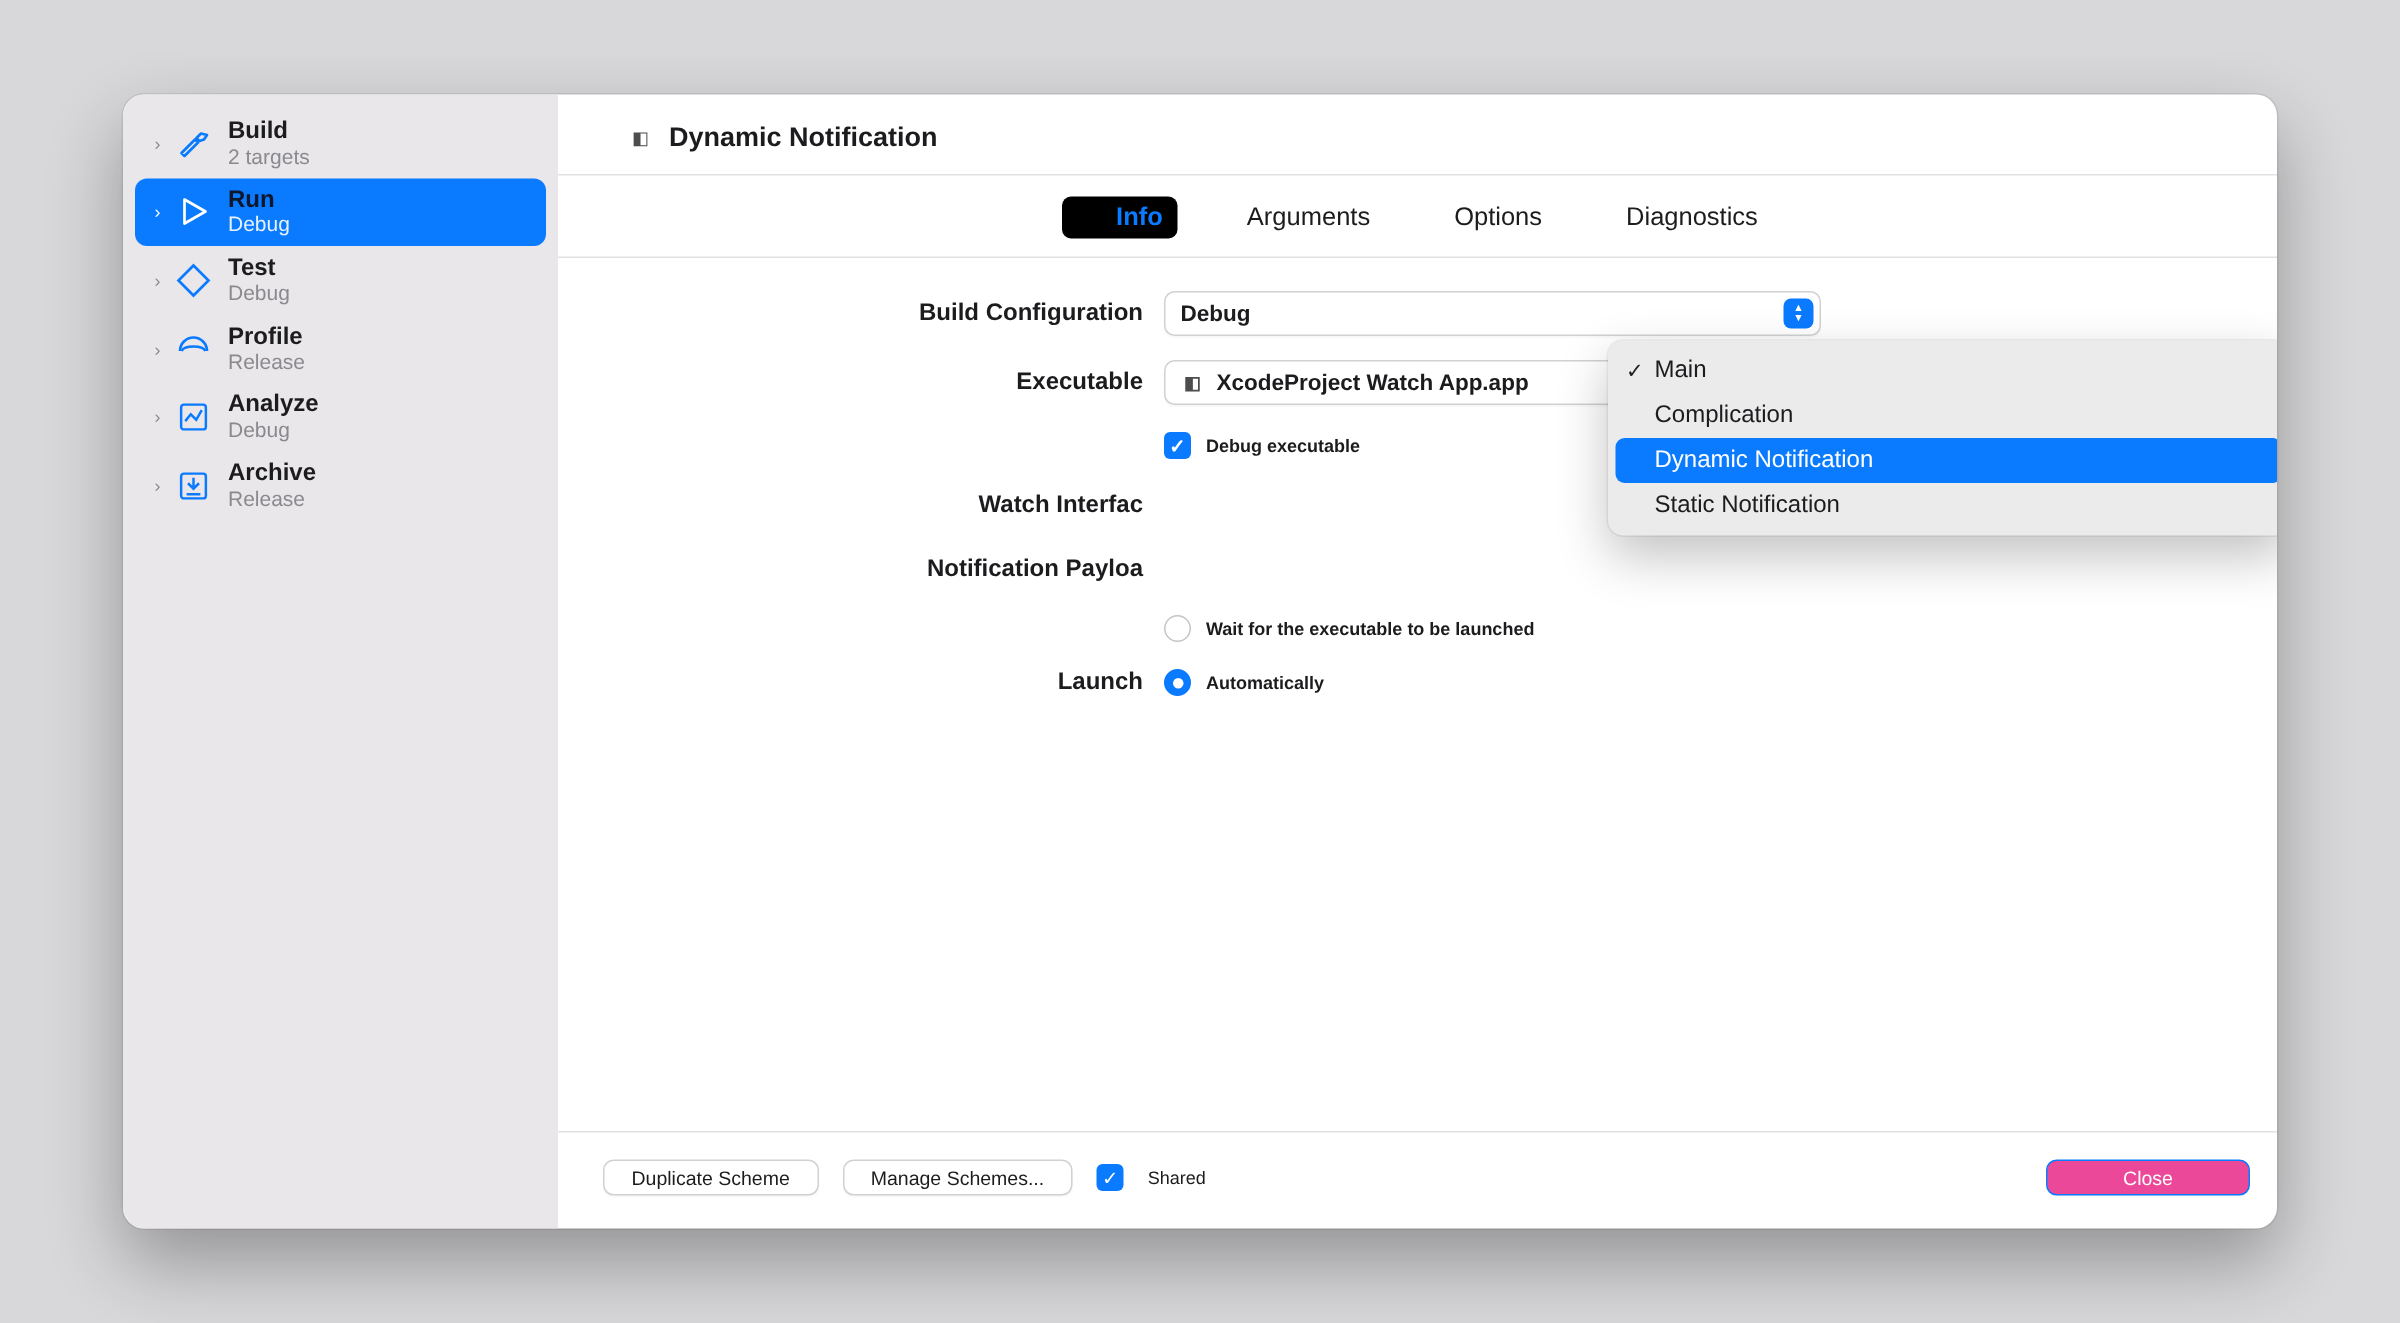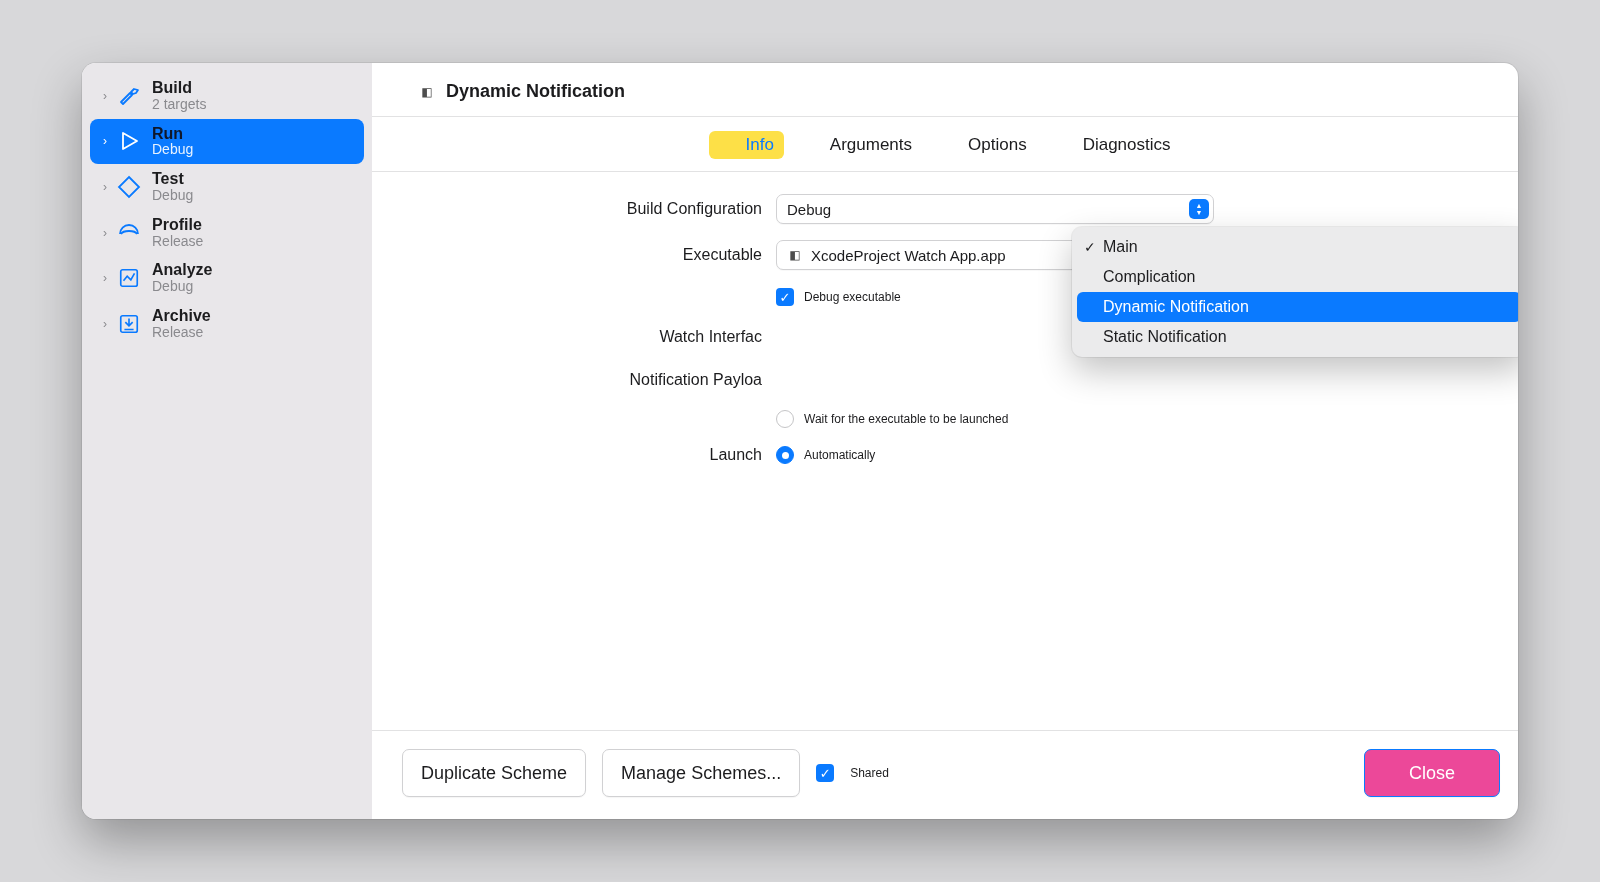--- a/index.html
+++ b/index.html
@@ -88,26 +88,27 @@
   .page-title { font-size: 18px; font-weight: 600; color: #1c1c1e; }
   .tabs {
     display: flex;
     justify-content: center;
     gap: 36px;
     padding: 14px 0 12px 0;
     border-bottom: 1px solid #e2e2e3;
     font-size: 17px;
   }
   .tab { color: #1c1c1e; cursor: default; padding: 4px 10px; border-radius:6px; }
-  .tab.active { color: #0a7aff; background:#fde047; font-weight: 400; padding-left: 36px; }
+  .tab.active { color: #0a7aff; background:#000000; font-weight: 700; padding-left: 36px; }
   
   .form-area {
     flex:1;
     padding: 16px 46px 0 46px;
     position: relative;
+    font-weight: bold;
   }
   .row {
     display: flex;
     align-items: center;
     min-height: 42px;
     margin-bottom: 4px;
   }
   .row-label {
     width: 358px;
     text-align: right;
@@ -180,26 +181,26 @@
   .menu-item.highlight { background:#0a7aff; color:#ffffff;}
   
   .footer {
     border-top:1px solid #e2e2e3;
     padding:18px 18px 22px 30px;
     display:flex;
     align-items:center;
     gap:16px;
   }
   .btn {
-    height:48px;
+    height:24px;
     padding:0 18px;
     border:1px solid #d1d1d3;
     border-radius:7px;
     background:#ffffff;
-    font-size:18px;
+    font-size:13px;
     color:#1c1c1e;
     display:inline-flex;align-items:center;justify-content:center;
     cursor:default;
     box-shadow: 0 1px 1px rgba(0,0,0,0.04);
   }
   .btn.primary {
     background:#ec4899;color:#ffffff;border-color:#0a7aff;font-weight:500;
   }
   .spacer { flex:1; }
 </style>

